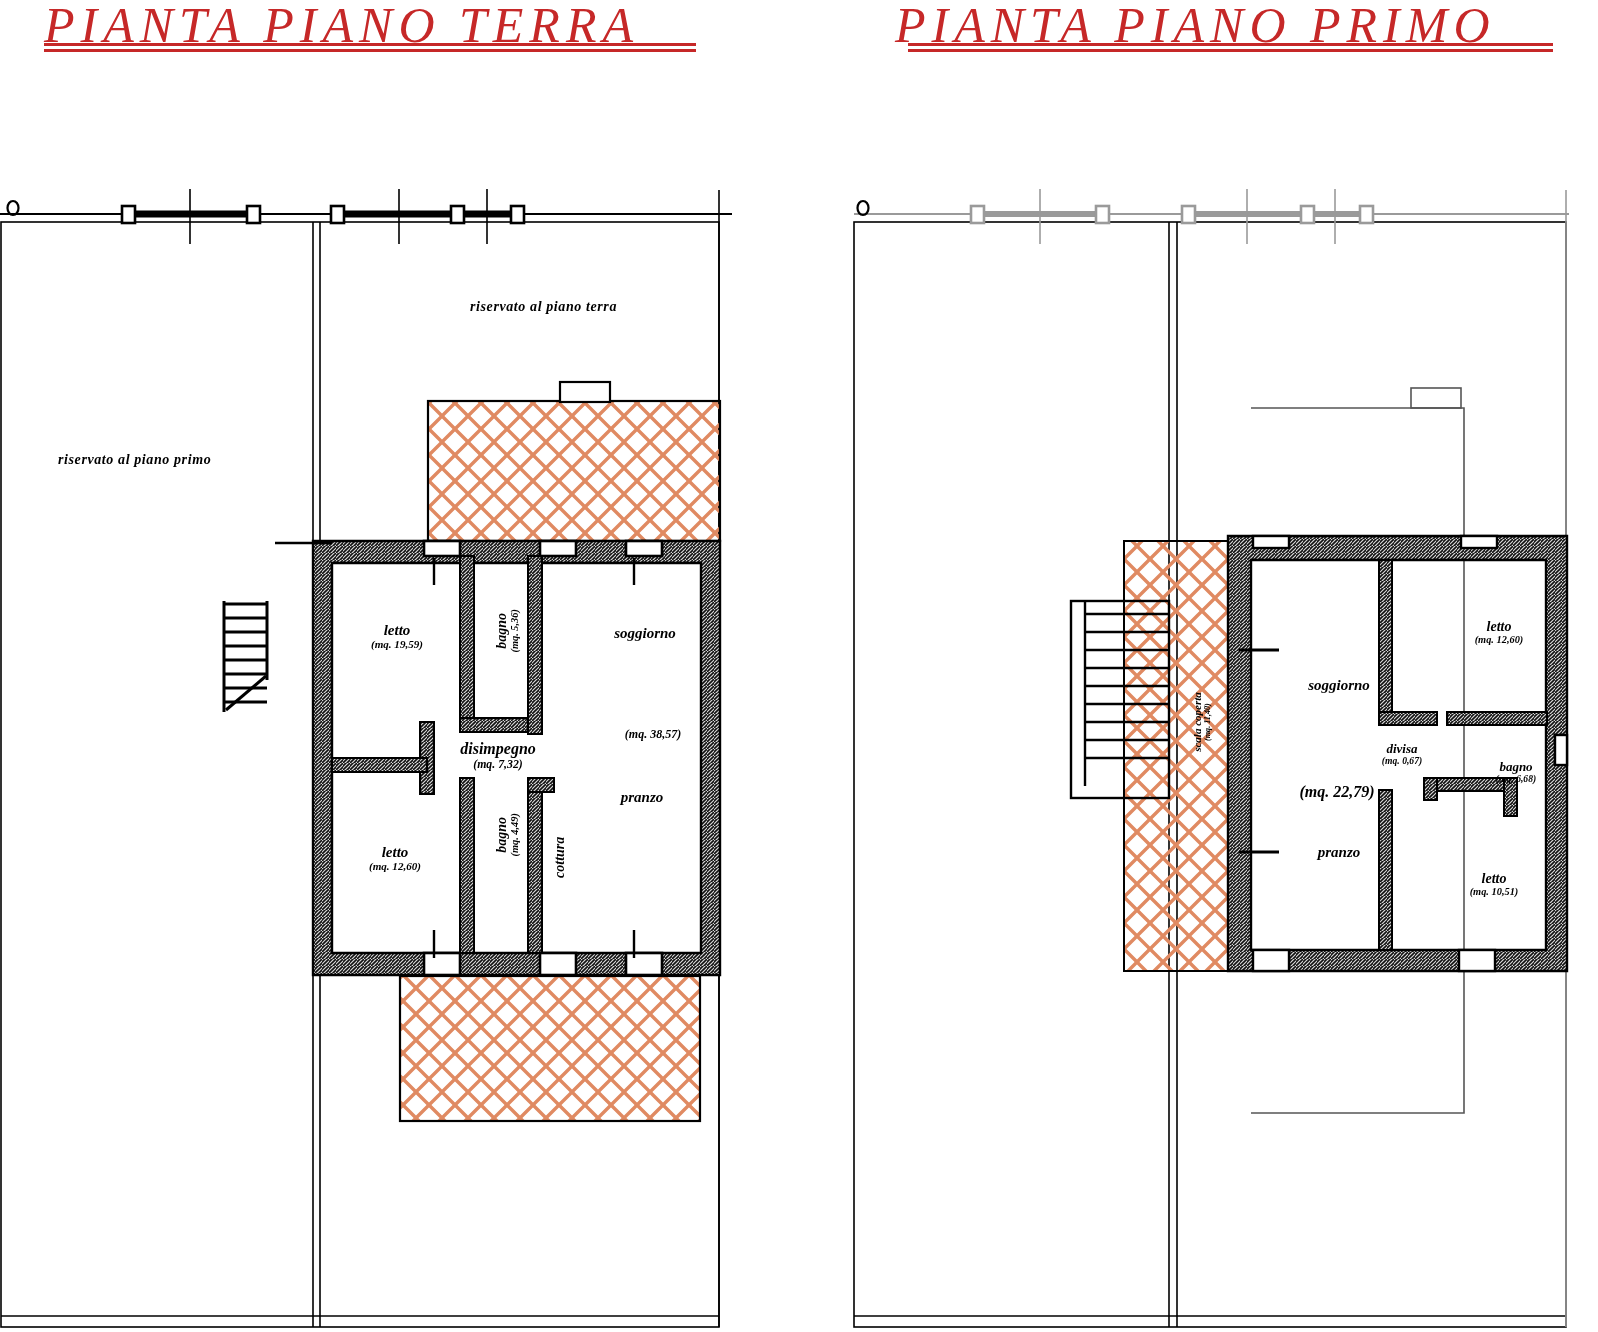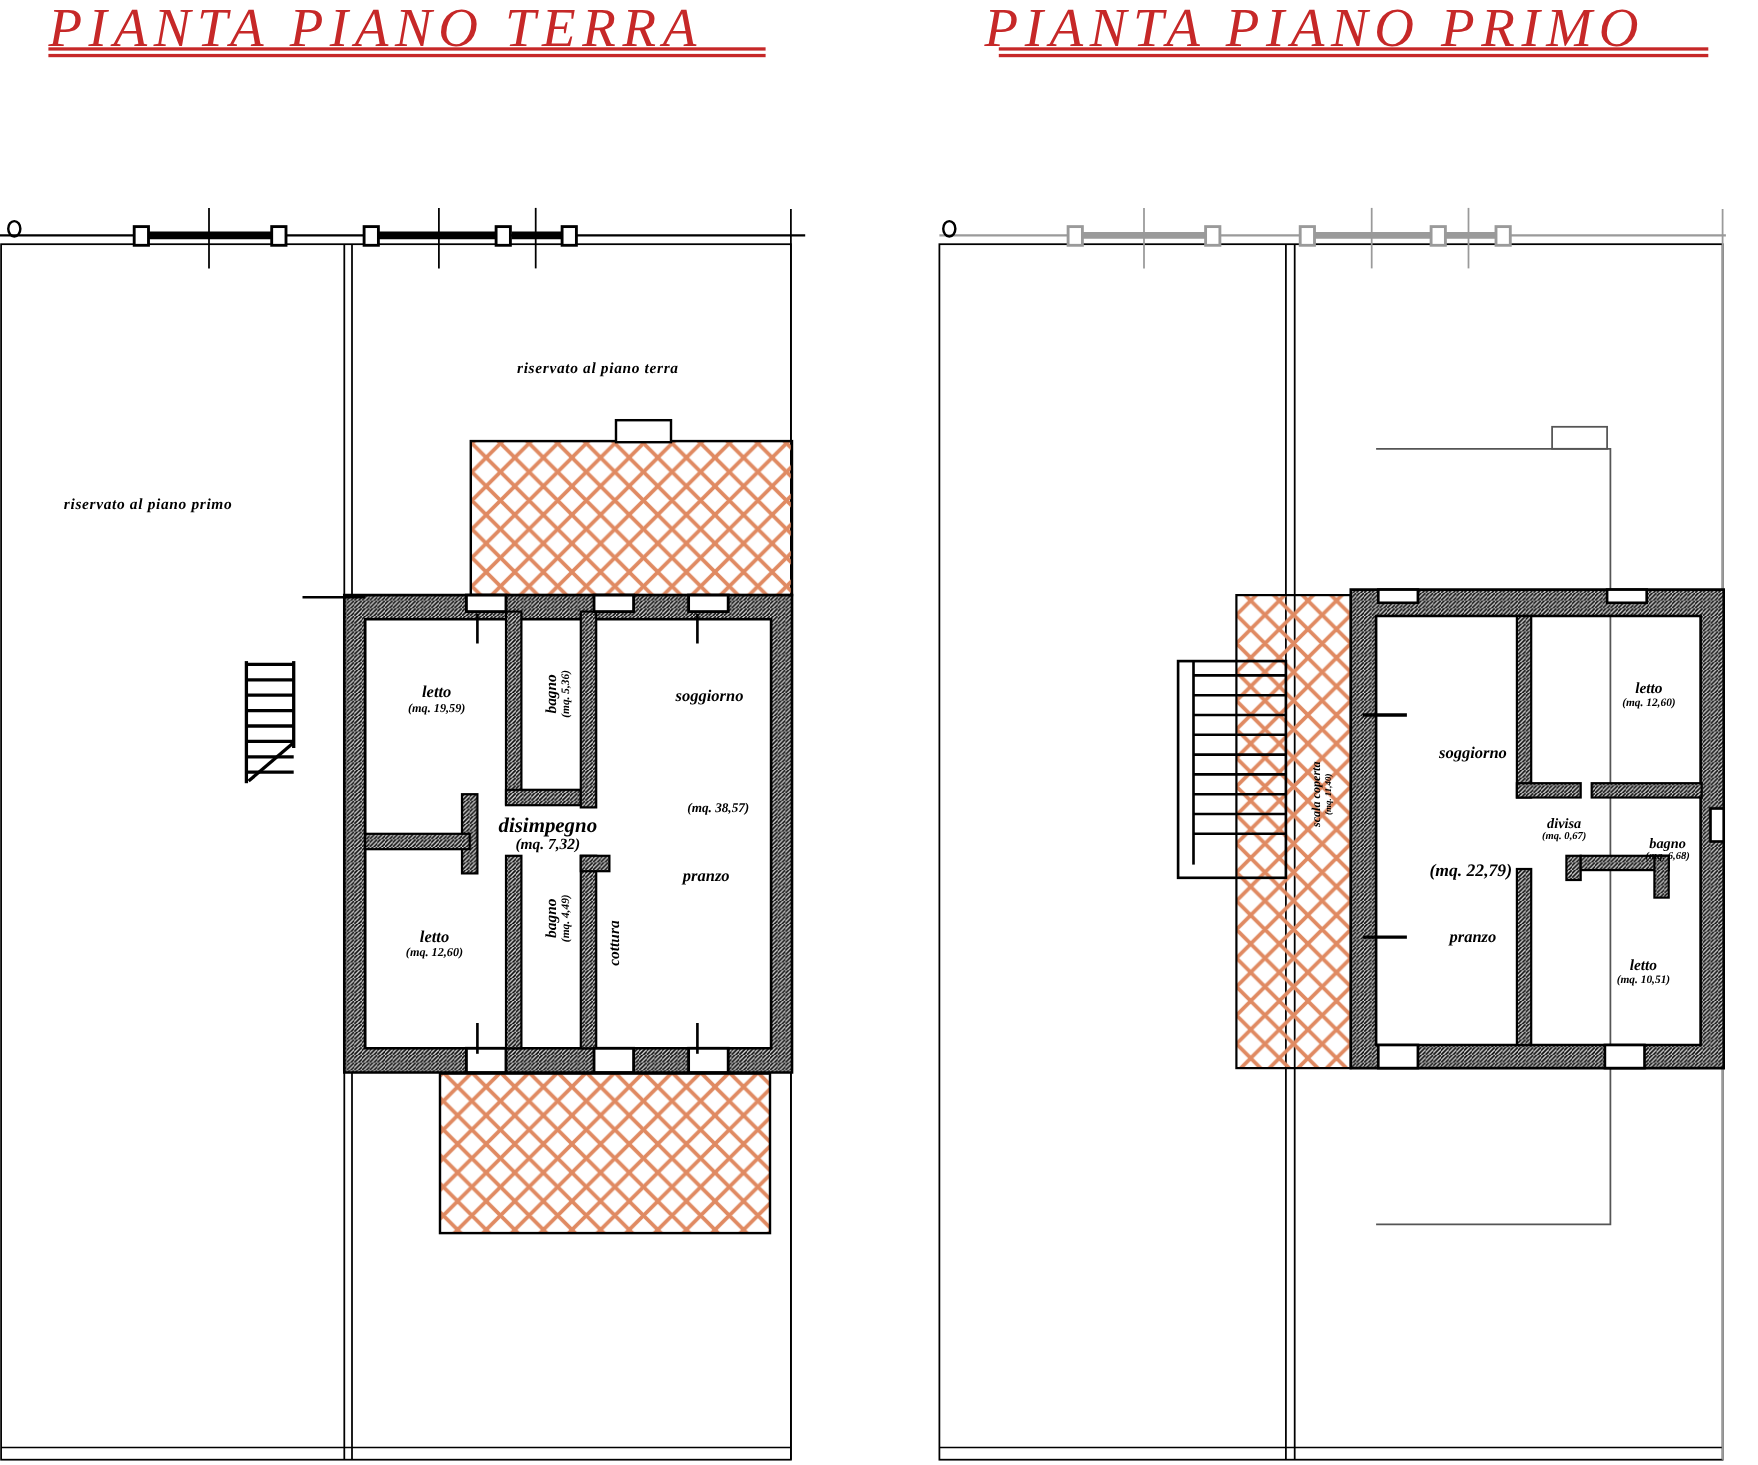--- a/index.html
+++ b/index.html
@@ -143,38 +143,38 @@
     <line x1="224" y1="646" x2="267" y2="646"></line>
     <line x1="224" y1="660" x2="267" y2="660"></line>
     <line x1="224" y1="674" x2="267" y2="674"></line>
     <line x1="224" y1="688" x2="267" y2="688"></line>
     <line x1="224" y1="702" x2="267" y2="702"></line>
     <line x1="226" y1="710" x2="266" y2="676"></line>
   </g>
 </svg>
 
 <div class="lbl" style="left:58px;top:453px;font-size:14px;letter-spacing:0.6px;">riservato al  piano primo</div>
-<div class="lbl" style="left:470px;top:300px;font-size:14px;letter-spacing:0.6px;margin-top:29px;">riservato al piano terra</div>
+<div class="lbl" style="left:470px;top:300px;font-size:14px;letter-spacing:0.6px;">riservato al piano terra</div>
 
 <div class="lbl" style="left:342px;top:623px;width:110px;font-size:15px;">
   <span>letto</span>
   <span class="area">(mq. 19,59)</span>
 </div>
 
 <div class="lbl rot rot90" style="left:453px;top:618px;width:110px;font-size:14px;">
   <span>bagno</span>
   <span class="area">(mq. 5,36)</span>
 </div>
 
 <div class="lbl" style="left:590px;top:626px;width:110px;font-size:15px;">
   <span>soggiorno</span>
 </div>
 <div class="lbl" style="left:598px;top:728px;width:110px;font-size:12px;font-family:Liberation Serif, serif;">(mq. 38,57)</div>
 
-<div class="lbl" style="left:433px;top:741px;width:130px;font-size:19px;font-style:italic;">
+<div class="lbl" style="left:433px;top:741px;width:130px;font-size:16px;font-style:italic;">
   <span>disimpegno</span>
   <span class="area">(mq. 7,32)</span>
 </div>
 
 <div class="lbl" style="left:340px;top:845px;width:110px;font-size:15px;">
   <span>letto</span>
   <span class="area">(mq. 12,60)</span>
 </div>
 
 <div class="lbl rot rot90" style="left:453px;top:822px;width:110px;font-size:14px;">
@@ -288,21 +288,21 @@
 
 <div class="lbl" style="left:490px;top:845px;width:100px;font-size:15px;">
   <span>pranzo</span>
 </div>
 
 <div class="lbl" style="left:650px;top:620px;width:100px;font-size:14px;">
   <span>letto</span>
   <span class="area">(mq. 12,60)</span>
 </div>
 
-<div class="lbl" style="left:578px;top:742px;width:90px;font-size:13px;">
+<div class="lbl" style="left:558px;top:742px;width:90px;font-size:13px;">
   <span>divisa</span>
   <span class="area">(mq. 0,67)</span>
 </div>
 
 <div class="lbl" style="left:672px;top:760px;width:90px;font-size:13px;">
   <span>bagno</span>
   <span class="area">(mq. 6,68)</span>
 </div>
 
 <div class="lbl" style="left:645px;top:872px;width:100px;font-size:14px;">

